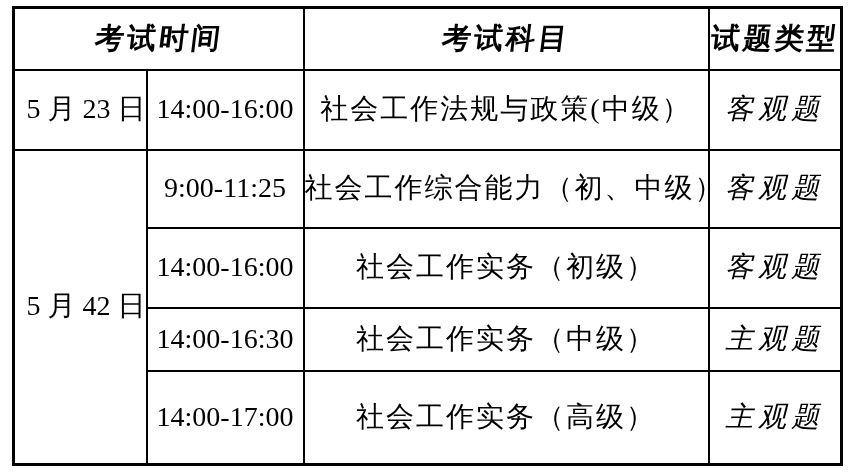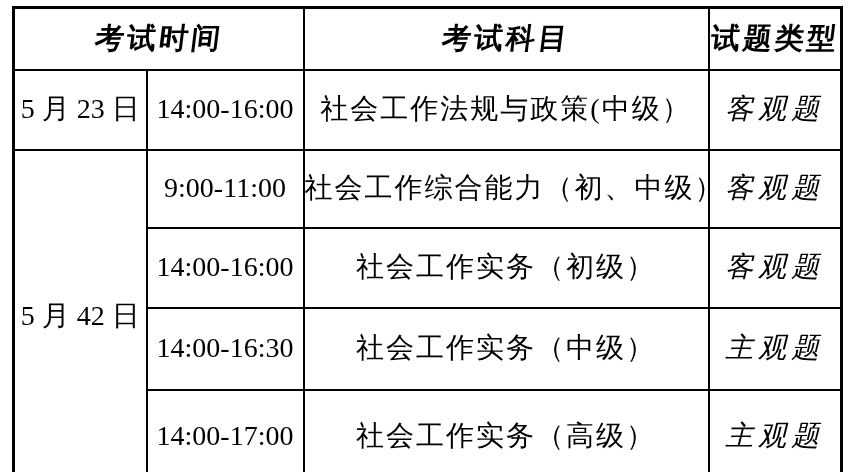--- a/index.html
+++ b/index.html
@@ -35,40 +35,40 @@
     font-weight: bold;
     font-size: 29px;
     letter-spacing: 3px;
     text-align: center;
   }
   table.schedule th .skew {
     display: inline-block;
     transform: skewX(-7deg);
   }
   td.cell-date {
-    text-align: center;
+    text-align: right;
   }
   td.cell-time {
     text-align: center;
   }
   td.cell-subject {
     text-align: center;
     padding-left: 9px;
     letter-spacing: 2px;
   }
   td.cell-type {
     text-align: center;
     letter-spacing: 5px;
     font-style: italic;
   }
   tr.r-header { height: 62px; }
   tr.r-1 { height: 80px; }
   tr.r-2 { height: 78px; }
   tr.r-3 { height: 80px; }
-  tr.r-4 { height: 82px; }
+  tr.r-4 { height: 63px; }
   tr.r-5 { height: 94px; }
 </style>
 </head>
 <body>
 
 <table class="schedule">
   <colgroup>
     <col style="width:133px">
     <col style="width:157px">
     <col style="width:405px">
@@ -81,21 +81,21 @@
       <th><span class="skew">试题类型</span></th>
     </tr>
     <tr class="r-1">
       <td class="cell-date">5 月 23 日</td>
       <td class="cell-time">14:00-16:00</td>
       <td class="cell-subject">社会工作法规与政策(中级）</td>
       <td class="cell-type">客观题</td>
     </tr>
     <tr class="r-2">
       <td class="cell-date" rowspan="4">5 月 42 日</td>
-      <td class="cell-time">9:00-11:00</td>
+      <td class="cell-time">9:00-11:25</td>
       <td class="cell-subject">社会工作综合能力（初、中级）</td>
       <td class="cell-type">客观题</td>
     </tr>
     <tr class="r-3">
       <td class="cell-time">14:00-16:00</td>
       <td class="cell-subject">社会工作实务（初级）</td>
       <td class="cell-type">客观题</td>
     </tr>
     <tr class="r-4">
       <td class="cell-time">14:00-16:30</td>

